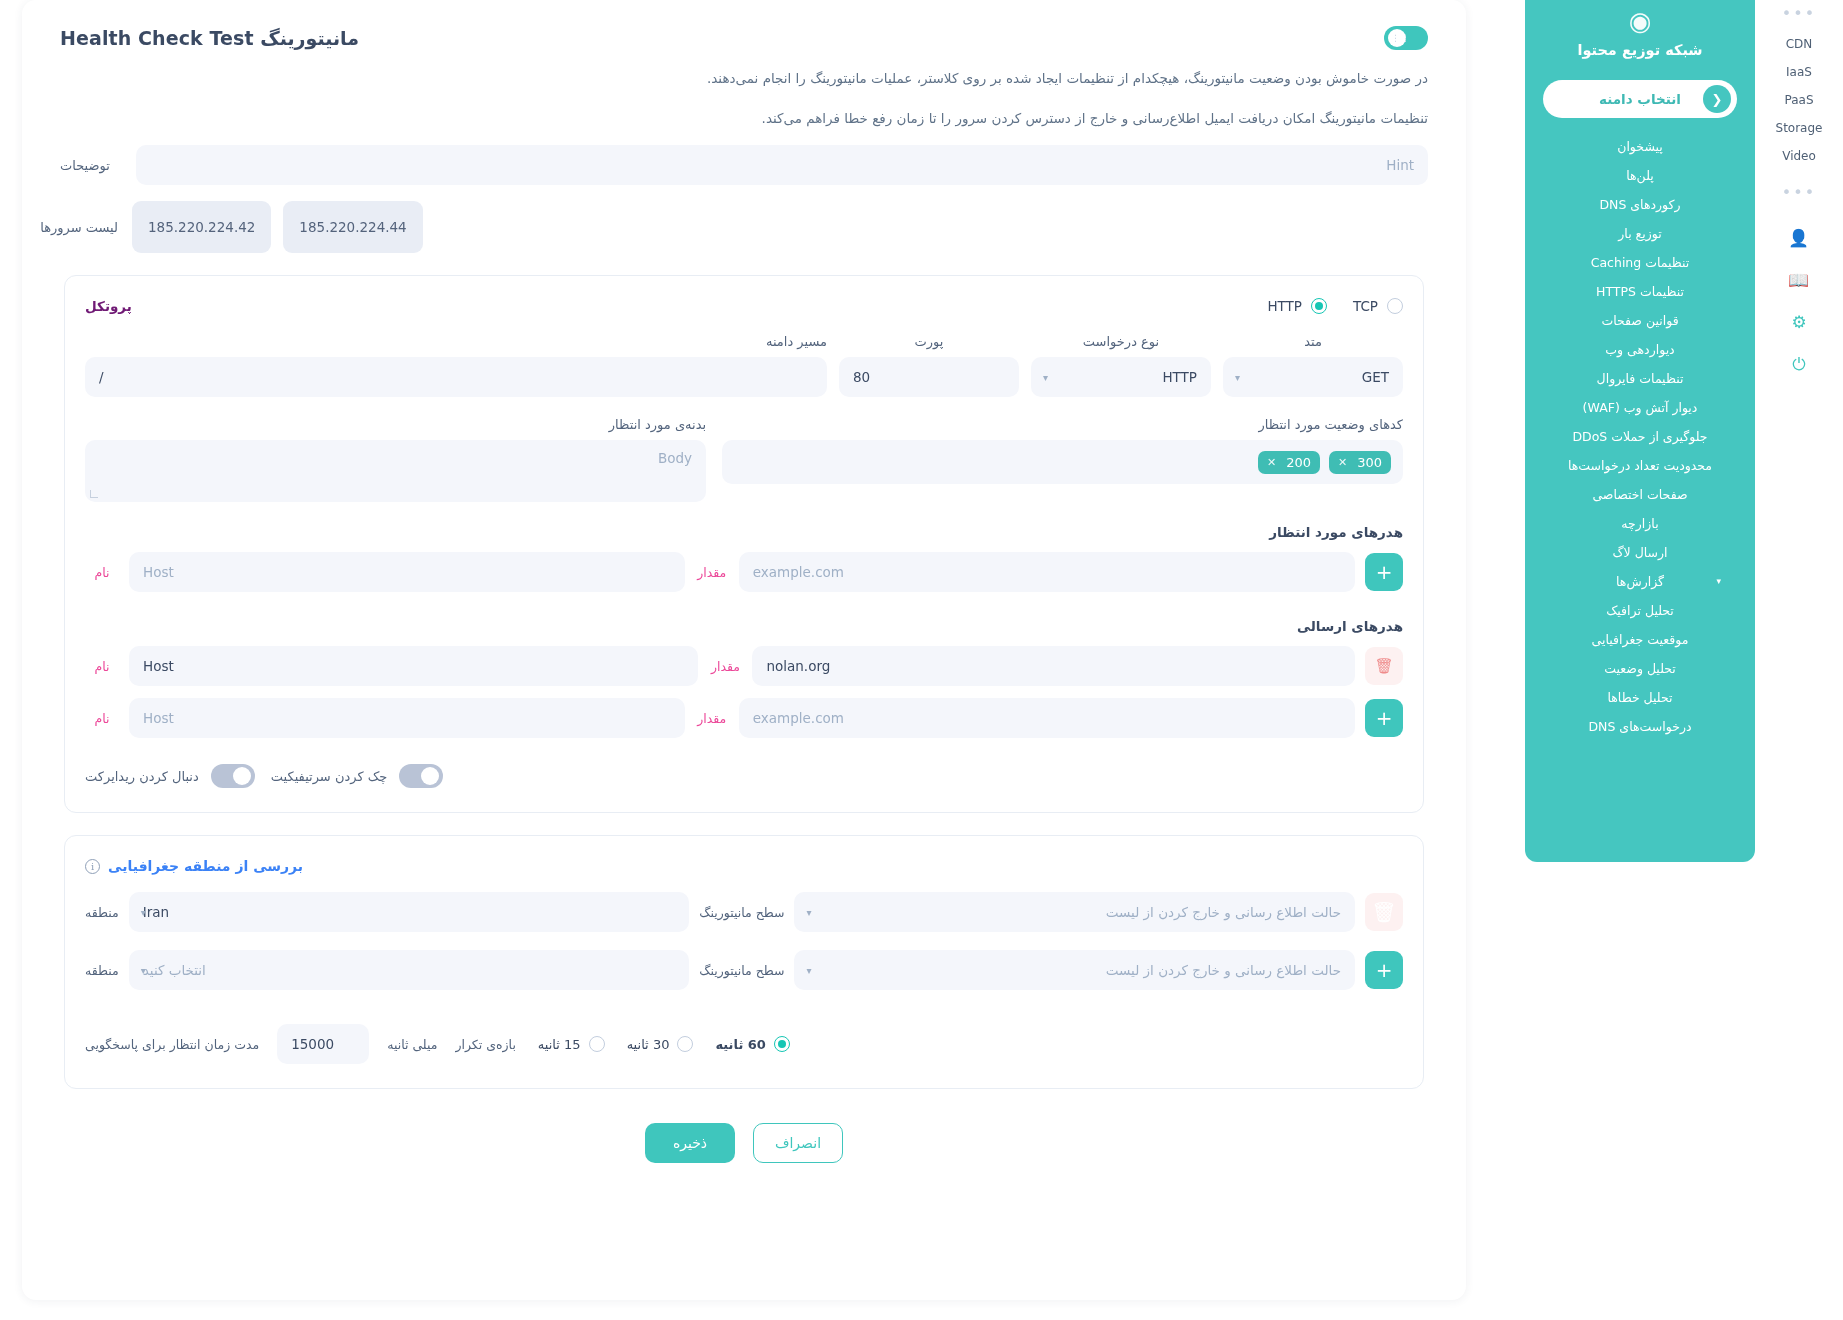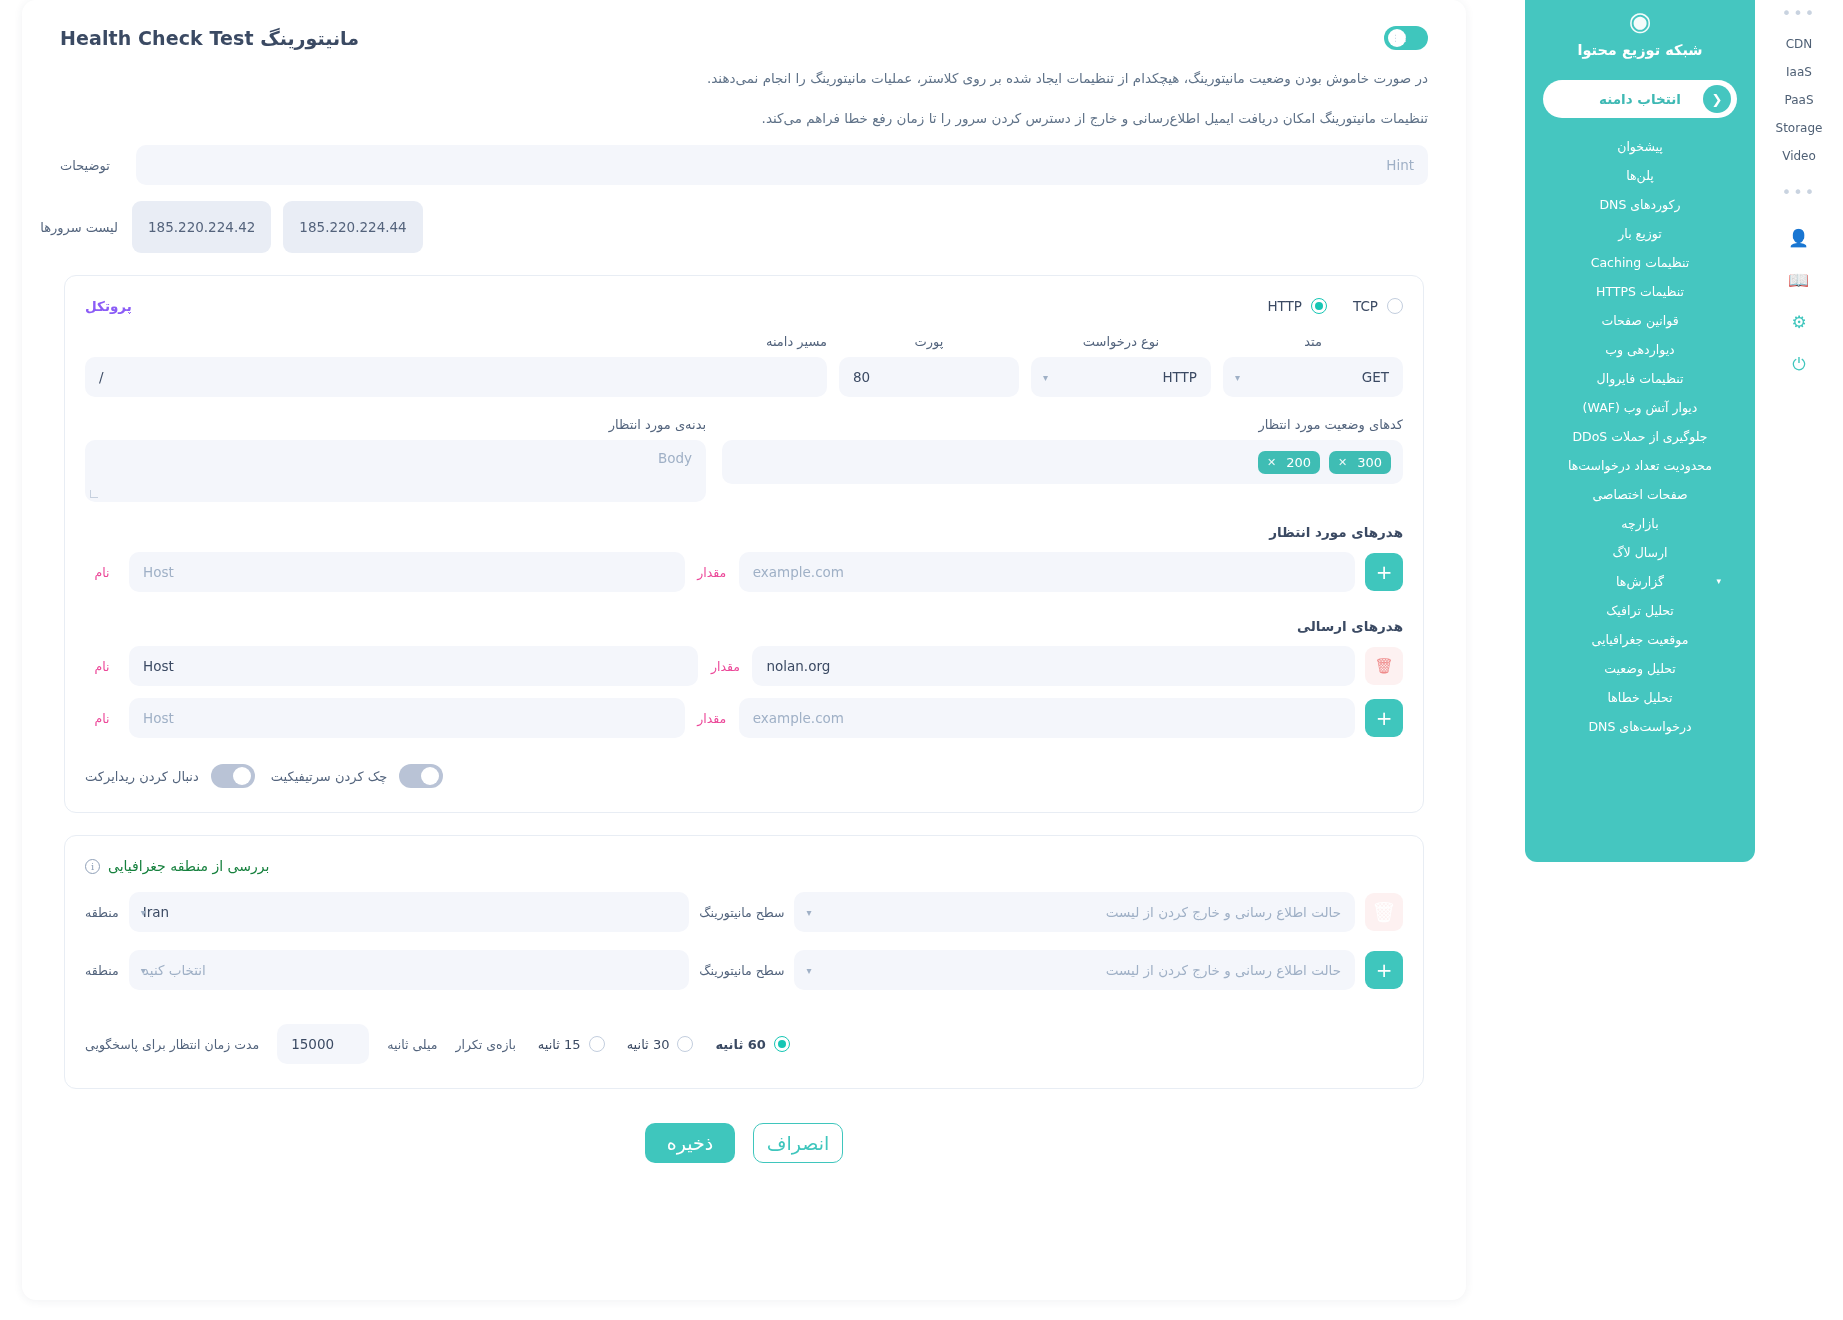--- a/index.html
+++ b/index.html
@@ -41,21 +41,21 @@
     position:absolute; top:50%; transform:translateY(-50%);
     font-size:9px; color:#cfd8e6; letter-spacing:1px;
   }
   .toggle.on .dots { left:7px; }
 
   .desc { margin-top:16px; text-align:right; }
   .desc p { margin:0 0 14px 0; font-size:13.5px; color:#5f7288; line-height:1.9; }
 
   
   .lbl { font-size:13px; color:#53647d; white-space:nowrap; }
-  .lbl-strong { font-size:13.5px; color:#8b5cf6; font-weight:600; white-space:nowrap;}
+  .lbl-strong { font-size:13.5px; color:#701a75; font-weight:600; white-space:nowrap;}
   .field {
     background:#f4f6fb; border-radius:10px; height:40px;
     display:flex; align-items:center; padding:0 14px;
     font-size:13.5px; color:#3b4a63; position:relative;
   }
   .field.ph { color:#9fb0c6; }
   .chev {
     font-size:10px; color:#9fb0c6; position:absolute; left:12px; top:50%;
     transform:translateY(-50%);
   }
@@ -141,21 +141,21 @@
   .toggles-row { display:flex; align-items:center; gap:16px; margin-top:26px; justify-content:flex-end; }
   .tg-item { display:flex; align-items:center; gap:12px; }
   .tg-item .lbl { font-size:13px; color:#53647d; }
 
   
   .geo-card {
     margin:22px 4px 0 4px; border:1px solid #e8edf4; border-radius:12px;
     padding:22px 20px 24px 20px;
   }
   .geo-title { display:flex; align-items:center; gap:8px; justify-content:flex-start; }
-  .geo-title .t { font-size:14px; color:#15803d; font-weight:400; margin-right:auto; }
+  .geo-title .t { font-size:14px; color:#3b82f6; font-weight:700; margin-right:auto; }
   .info-icon {
     width:15px; height:15px; border-radius:50%; border:1.3px solid #8fa0b8;
     color:#8fa0b8; font-size:10px; line-height:13px; text-align:center;
     font-family:"DejaVu Serif", serif;
   }
   .geo-row { display:flex; align-items:center; gap:10px; margin-top:18px; }
   .geo-row .act { width:38px; height:38px; border-radius:9px; flex:0 0 38px;
     display:flex; align-items:center; justify-content:center; font-size:20px; color:#fff; cursor:pointer;}
   .geo-level { flex:1 1 0; }
   .geo-region { flex:1 1 0; }
@@ -165,21 +165,21 @@
   .unit { font-size:12.5px; color:#53647d; }
   .num-field { width:92px; }
   .interval-wrap { display:flex; align-items:center; gap:22px; margin-right:auto; }
   .rad-opt { display:flex; align-items:center; gap:8px; }
   .rad-opt .rl { font-size:13px; color:#3b4a63; }
   .rad-opt.sel .rl { font-weight:700; }
 
   
   .footer { display:flex; justify-content:center; gap:18px; margin-top:34px; }
   .btn {
-    min-width:90px; height:40px; border-radius:10px; font-size:19px;
+    min-width:90px; height:40px; border-radius:10px; font-size:14px;
     display:flex; align-items:center; justify-content:center; cursor:pointer;
   }
   .btn-save { background:#3fc6bd; color:#fff; border:none; }
   .btn-cancel { background:#fff; color:#3fc6bd; border:1.5px solid #3fc6bd; }
 
   
   .sidebar {
     position:absolute; right:88px; top:0; width:230px; height:862px;
     background:#45c6c0; border-radius:0 0 12px 12px;
     display:flex; flex-direction:column; align-items:center;

